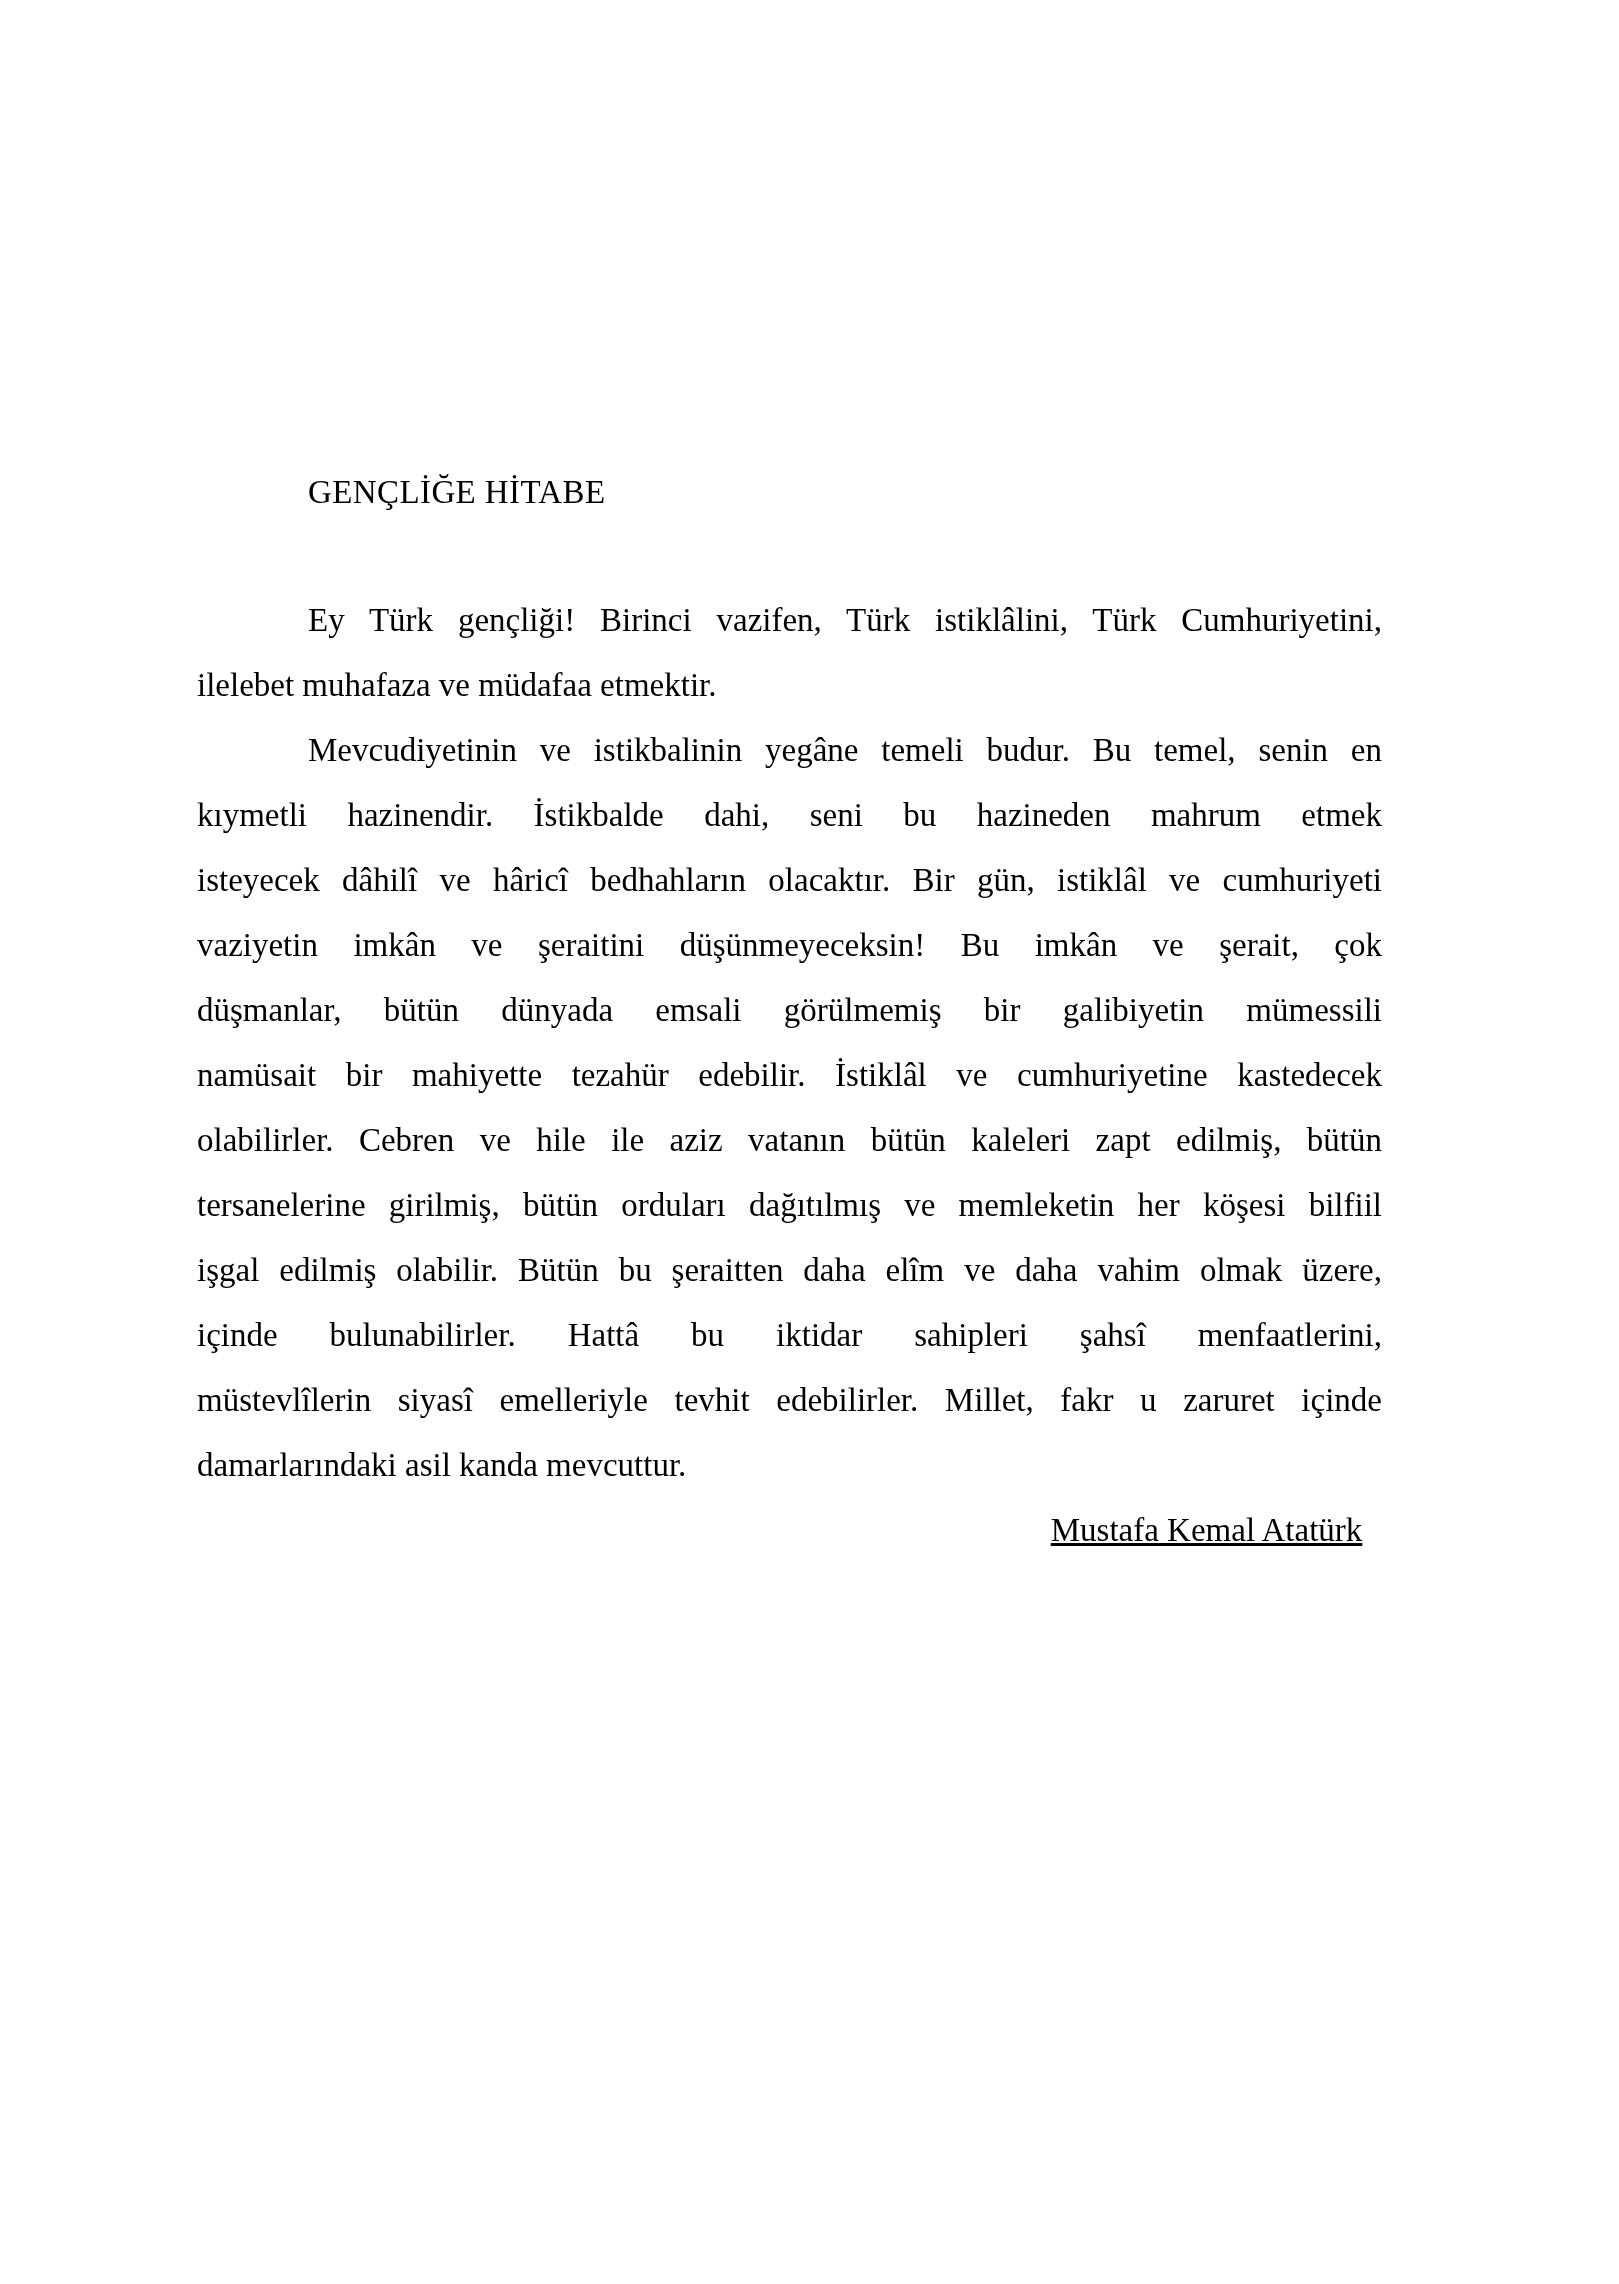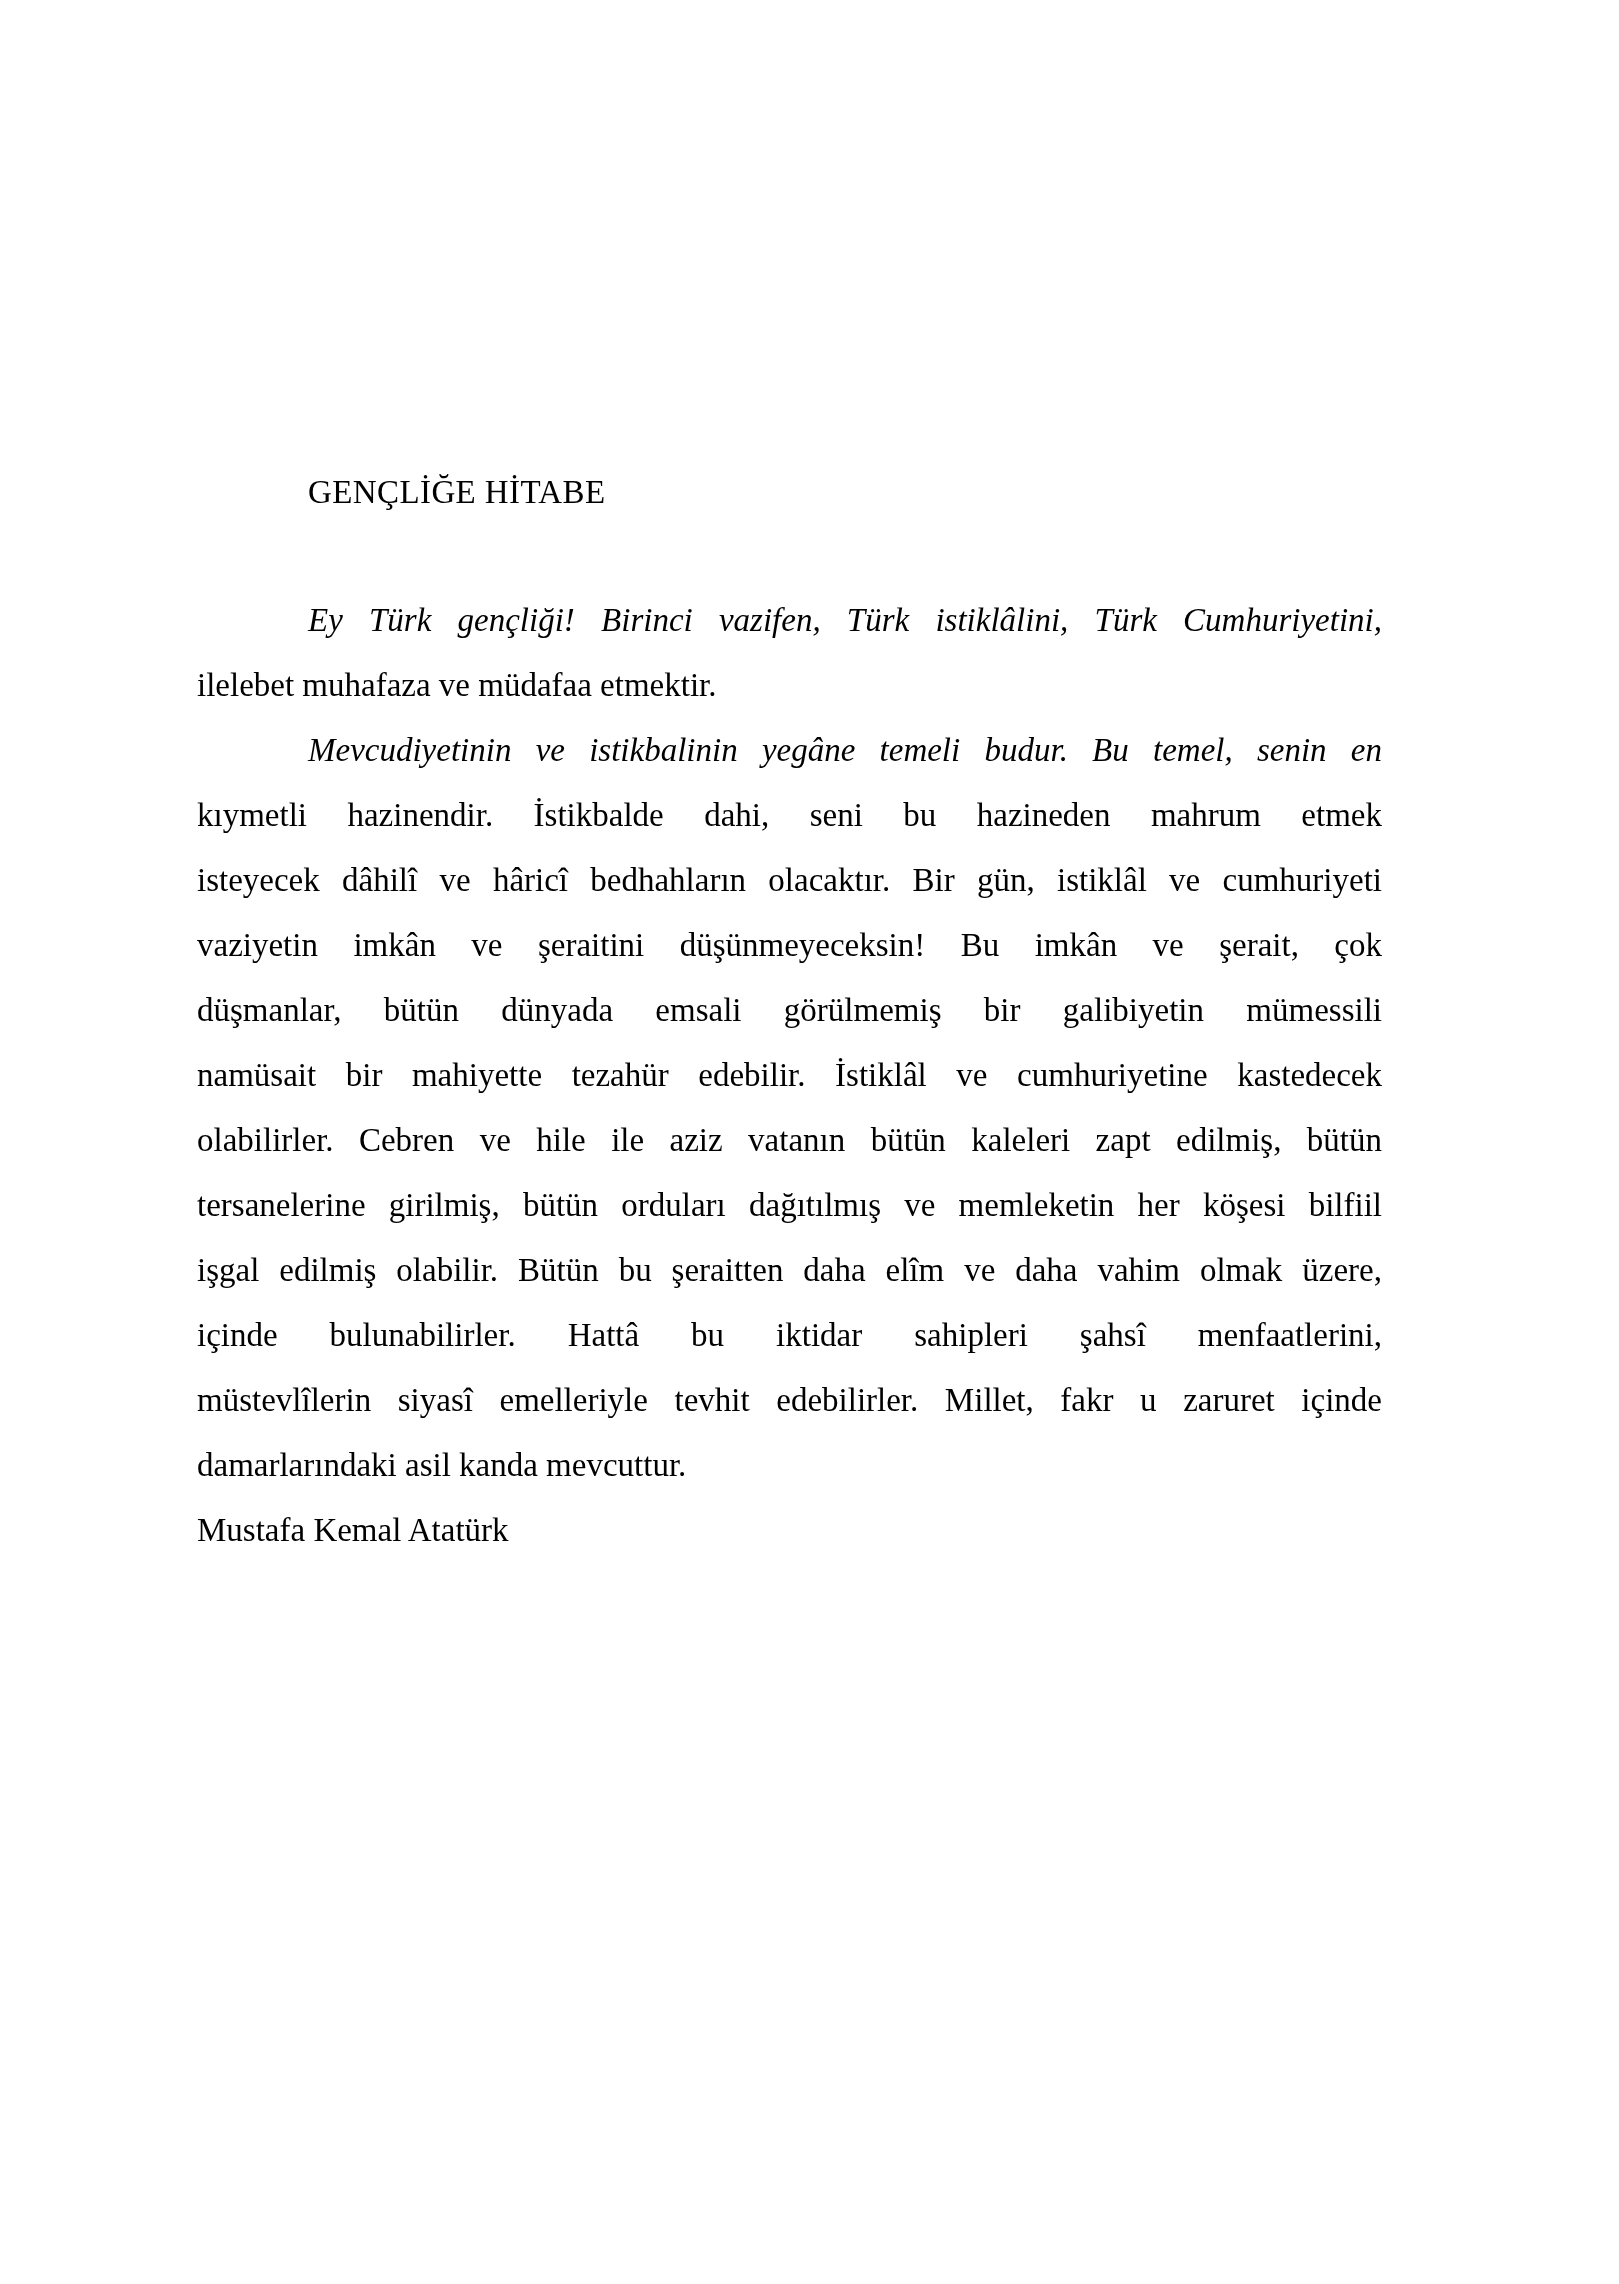--- a/index.html
+++ b/index.html
@@ -35,28 +35,29 @@
     margin: 0;
   }
   .line {
     text-align: justify;
     text-align-last: justify;
     height: 65px;
     overflow: hidden;
   }
   .line.first {
     text-indent: 111px;
-    font-style: italic;
   }
   .line.last {
     text-align-last: left;
   }
   .signature {
+    text-align: right;
     padding-right: 19.7px;
     height: 65px;
+    text-decoration: underline;
   }
 </style>
 </head>
 <body>
 
 <div class="page">
   <div class="text-column">
     <div class="doc-title">GENÇLİĞE HİTABE</div>
 
     <div>

